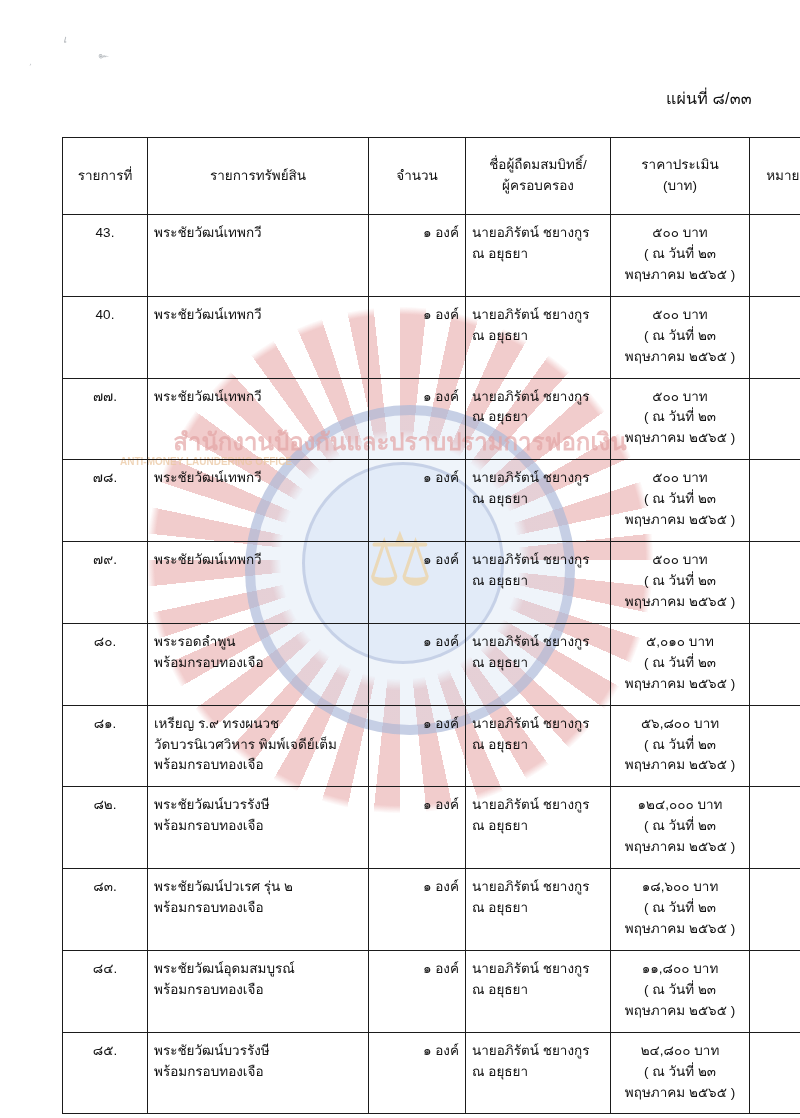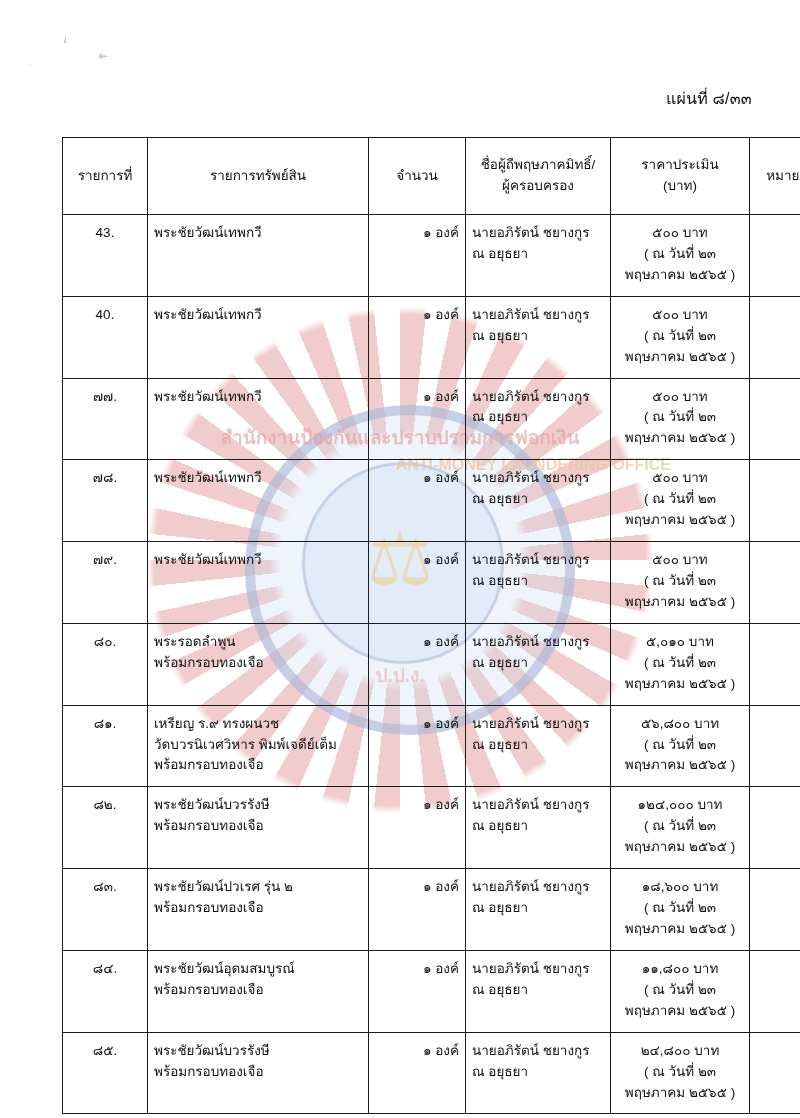--- a/index.html
+++ b/index.html
@@ -83,33 +83,33 @@
     transform: translate(-50%, -50%);
     font-size: 74px;
     color: rgba(214, 150, 40, .75);
     line-height: 1;
   }
   .wm-text-top, .wm-text-bottom {
     position: absolute;
     left: 0; right: 0;
     text-align: center;
     color: rgba(190, 40, 40, .7);
-    font-size: 19px;
+    font-size: 24px;
     font-weight: bold;
     white-space: nowrap;
   }
   .wm-text-top { top: 142px; }
   .wm-text-bottom { bottom: 150px; color: rgba(200, 60, 40, .6); }
   .wm-sub {
     position: absolute;
-    left: 0; right: 9px;
-    text-align: right;
+    left: 0; right: 0;
+    text-align: left;
     top: 176px;
     color: rgba(205, 120, 30, .75);
-    font-size: 16px;
+    font-size: 10px;
     font-weight: bold;
     white-space: nowrap;
   }
   .wm-base {
     position: absolute;
     left: 0; right: 0;
     text-align: center;
     bottom: 118px;
     color: rgba(200, 70, 40, .6);
     font-size: 15px;
@@ -174,32 +174,31 @@
 
 <div class="page-header">แผ่นที่ ๘/๓๓</div>
 
 <div class="watermark">
   <div class="wm-rays"></div>
   <div class="wm-ring"></div>
   <div class="wm-inner"></div>
   <div class="wm-emblem">⚖</div>
   <div class="wm-text-top">สำนักงานป้องกันและปราบปรามการฟอกเงิน</div>
   <div class="wm-sub">ANTI-MONEY LAUNDERING OFFICE</div>
-  <div class="wm-text-bottom">ป.ป.ง.</div>
 </div>
 
 <div class="table-wrap">
   <table class="asset-table">
     <thead>
       <tr>
         <th class="col-no">รายการที่</th>
         <th class="col-desc">รายการทรัพย์สิน</th>
         <th class="col-qty">จำนวน</th>
         <th class="col-owner">
-          <span class="hdr-line">ชื่อผู้ถืพฤษภาคมิทธิ์/</span>
+          <span class="hdr-line">ชื่อผู้ถืดมสมบิทธิ์/</span>
           <span class="hdr-line">ผู้ครอบครอง</span>
         </th>
         <th class="col-price">
           <span class="hdr-line">ราคาประเมิน</span>
           <span class="hdr-line">(บาท)</span>
         </th>
         <th class="col-remark">หมายเหตุ</th>
       </tr>
     </thead>
     <tbody>

